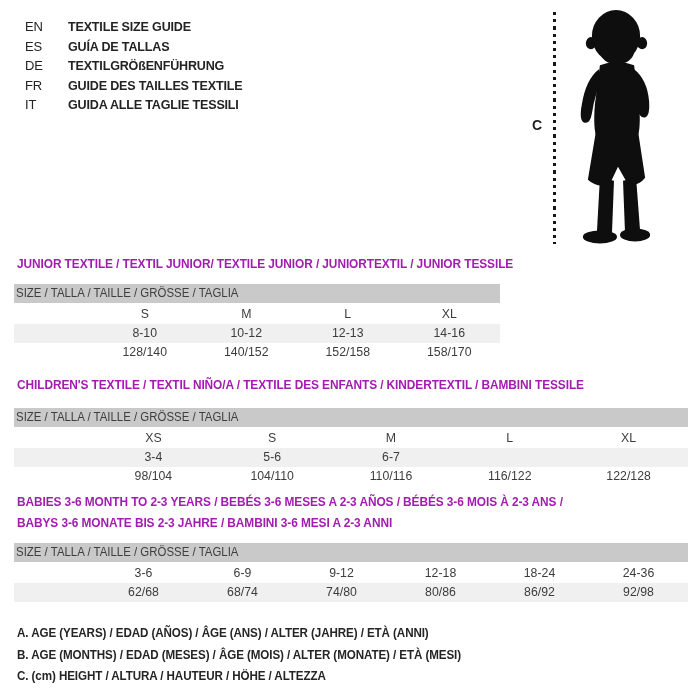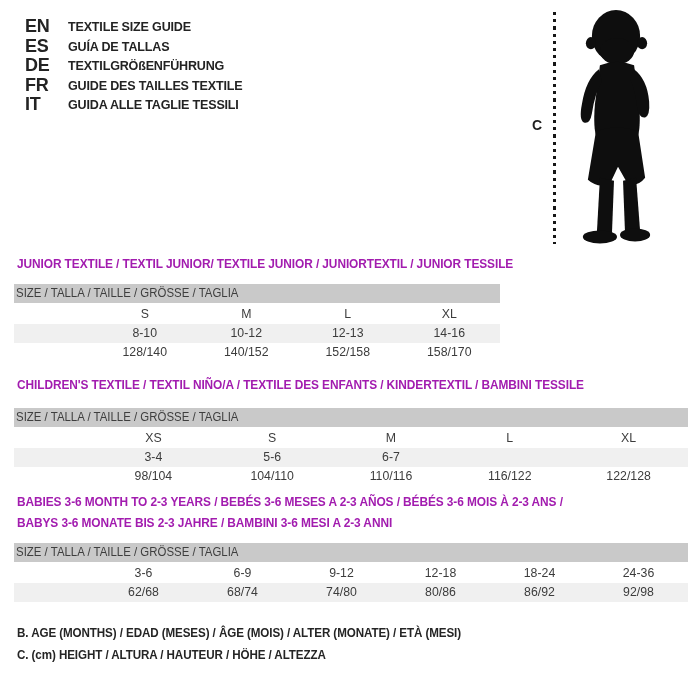--- a/index.html
+++ b/index.html
@@ -16,21 +16,21 @@
     background: #ffffff;
     overflow: hidden;
   }
   
   .cond { transform: scaleX(.93); transform-origin: 0 50%; display: inline-block; white-space: nowrap; }
 
   
   .lang-block { position: absolute; left: 25px; top: 17px; }
   .lang-row { display: flex; height: 19.5px; align-items: center; }
   .lang-code {
-    width: 43px; font-weight: bold; font-size: 18px; color: #232323;
+    width: 43px; font-weight: normal; font-size: 13px; color: #232323;
     letter-spacing: -.2px;
   }
   .lang-label { font-weight: bold; font-size: 13.5px; color: #232323; letter-spacing: -.2px; }
 
   
   .figure-wrap { position: absolute; left: 520px; top: 0; width: 180px; height: 250px; }
   .dash-line {
     position: absolute; left: 33px; top: 12px; width: 2.5px; height: 232px;
     background-image: repeating-linear-gradient(to bottom, #161616 0 3.2px, transparent 3.2px 7.2px);
   }
@@ -204,20 +204,23 @@
       <div class="cell">68/74</div>
       <div class="cell">74/80</div>
       <div class="cell">80/86</div>
       <div class="cell">86/92</div>
       <div class="cell">92/98</div>
     </div>
   </div>
 
   <div class="notes-block">
     <div class="note-line">
+      <span class="cond">A. AGE (YEARS) / EDAD (AÑOS) / ÂGE (ANS) / ALTER (JAHRE) / ETÀ (ANNI)</span>
+    </div>
+    <div class="note-line">
       <span class="cond">B. AGE (MONTHS) / EDAD (MESES) / ÂGE (MOIS) / ALTER (MONATE) / ETÀ (MESI)</span>
     </div>
     <div class="note-line">
       <span class="cond">C. (cm) HEIGHT / ALTURA / HAUTEUR / HÖHE / ALTEZZA</span>
     </div>
   </div>
 
 </div>
 
 </body></html>

